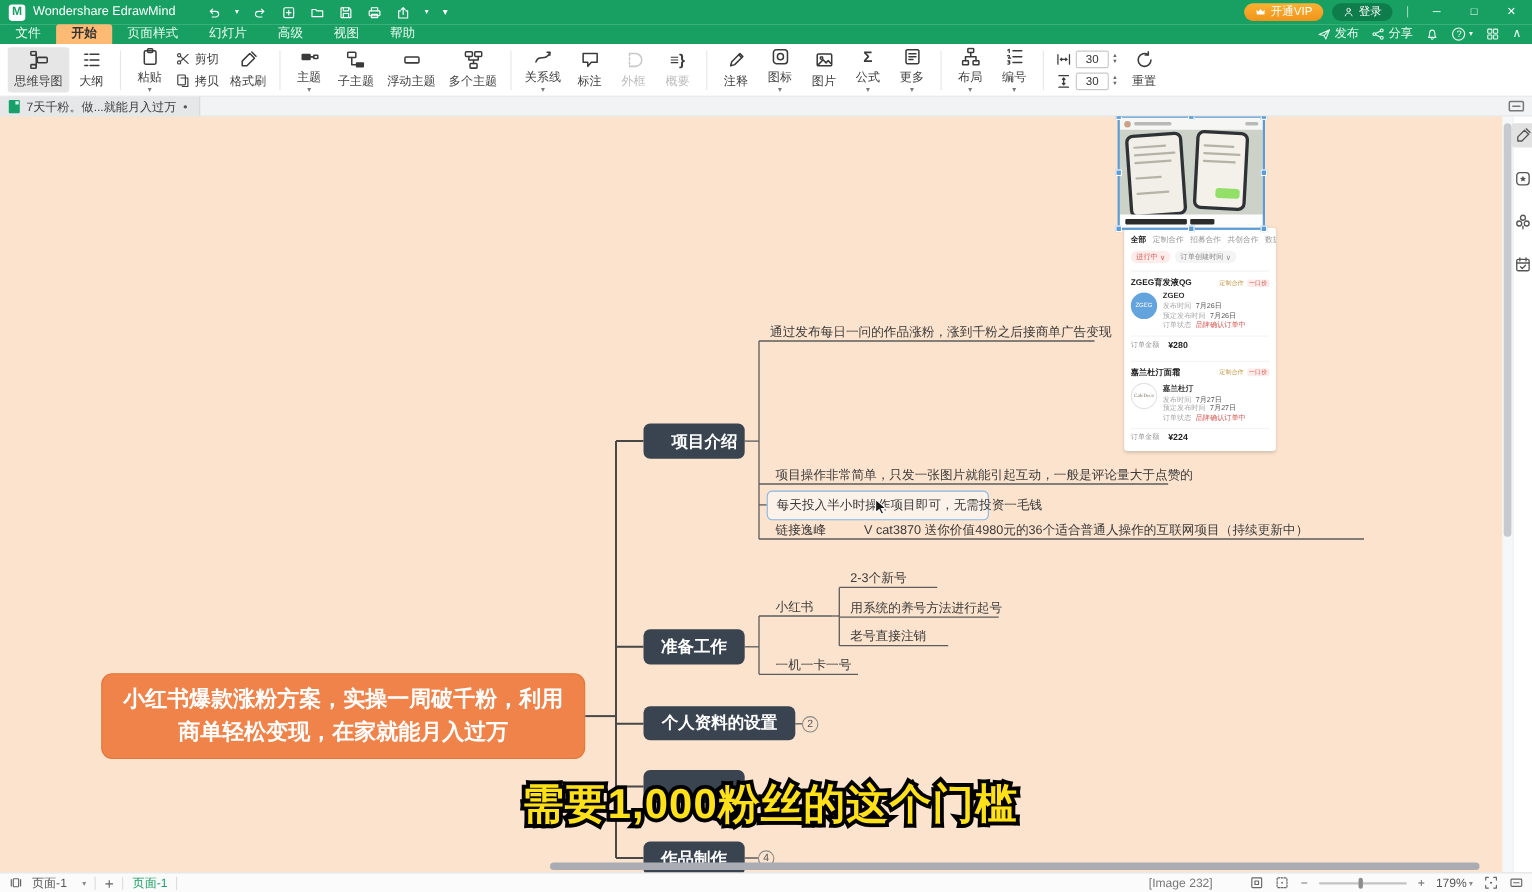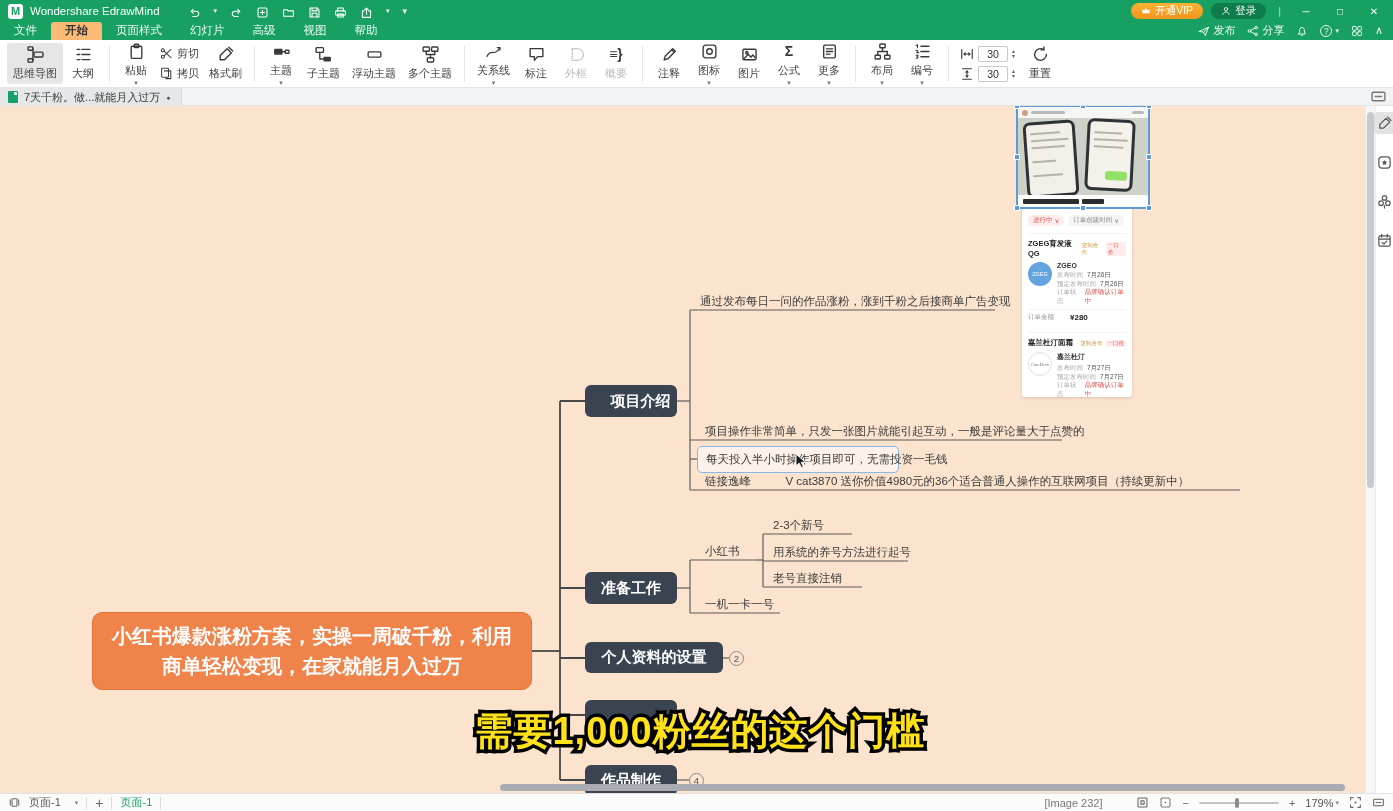--- a/index.html
+++ b/index.html
@@ -109,21 +109,21 @@
   .mini-bar { height:3px; background:#b9b9b9; border-radius:2px; }
   .phone { position:absolute; background:#2e3135; border-radius:7px; }
   .phone-screen { position:absolute; inset:3px; background:#f1efe7; border-radius:4px; overflow:hidden; }
   .ln { position:absolute; height:2px; background:#b5b2a8; border-radius:1px; }
   .bubble { position:absolute; background:#93e069; border-radius:3px; }
   .img-botstrip { position:absolute; left:0; bottom:0; width:100%; height:12px; background:#fdfdfd;
     display:flex; align-items:center; gap:3px; padding:0 5px; }
   .bold-bar { height:5px; background:#2c2c2c; border-radius:1px; }
 
   
-  .order-panel { position:absolute; left:1022px; top:88px; width:110px; height:203px; z-index:3;
+  .order-panel { position:absolute; left:1022px; top:101px; width:138px; height:203px; z-index:3;
     background:#fff; border-radius:3px; box-shadow:0 1px 3px rgba(0,0,0,.15);
     padding:6px 6px 8px; overflow:hidden; }
   .op-tabs { display:flex; gap:6px; font-size:7px; color:#999; white-space:nowrap; }
   .op-tabs .on { color:#222; font-weight:bold; }
   .op-pills { display:flex; gap:4px; margin-top:5px; }
   .op-pill { height:11px; border-radius:6px; font-size:6.5px; display:flex; align-items:center;
     padding:0 5px; gap:2px; }
   .op-pill.red { background:#fdecea; color:#d9534f; }
   .op-pill.gray { background:#f4f4f5; color:#888; }
   .op-card { margin-top:7px; border-top:1px solid #f3f3f3; padding-top:5px; }
@@ -135,21 +135,21 @@
   .op-logo { width:24px; height:24px; border-radius:50%; background:#63a4de; color:#fff;
     font-size:5.5px; display:flex; align-items:center; justify-content:center; flex:none; }
   .op-logo.lite { background:#fff; border:1px solid #e3e3e3; color:#7a6a55;
     font-family:"Liberation Serif",serif; font-size:4.5px; text-align:center; }
   .op-rows { flex:1; font-size:6.5px; }
   .op-brand { font-size:7px; font-weight:bold; color:#333; margin-bottom:2px; }
   .op-row { display:flex; gap:4px; line-height:8.5px; }
   .op-row .lb { color:#aaa; }
   .op-row .vl { color:#555; }
   .op-row .vl.red { color:#d9534f; }
-  .op-amount { display:flex; align-items:center; gap:16px; margin-top:4px; padding:3px 0;
+  .op-amount { display:flex; align-items:center; gap:8px; margin-top:4px; padding:3px 0;
     border-top:1px solid #f3f3f3; font-size:6.5px; color:#999; }
   .op-amount b { font-size:8px; color:#222; }
 
   
   .hscroll { position:absolute; left:500px; bottom:2px; width:845px; height:7px;
     background:#a9adb3; border-radius:4px; z-index:7; }
   .vtrack { position:absolute; left:1366px; top:106px; width:9px; height:687px; background:#f6f7f8; }
   .vthumb { position:absolute; left:1367px; top:112px; width:7px; height:376px;
     background:#c6c9cd; border-radius:4px; z-index:7; }
 

